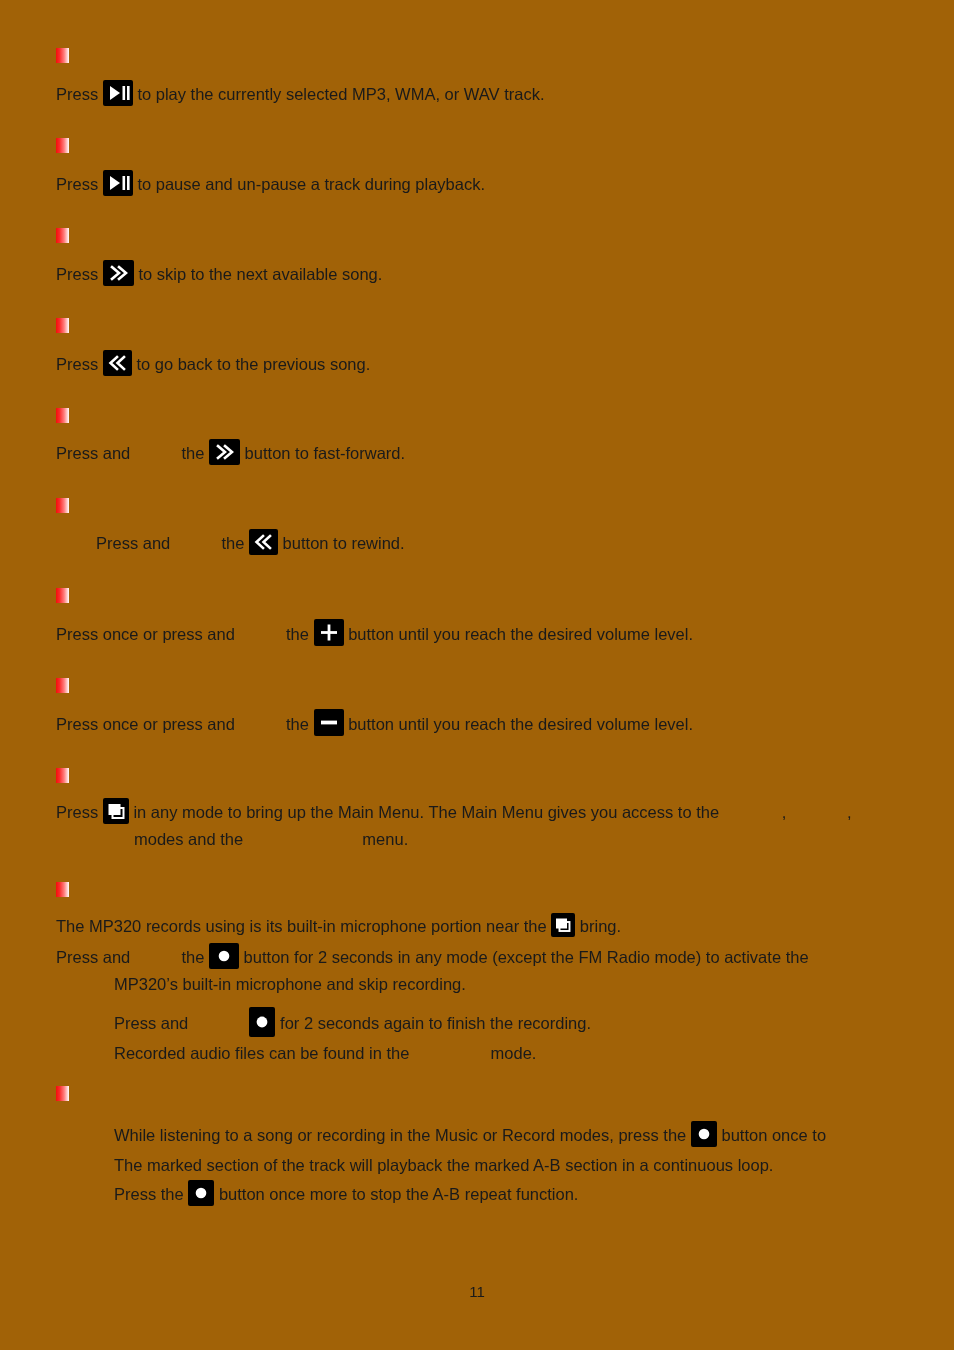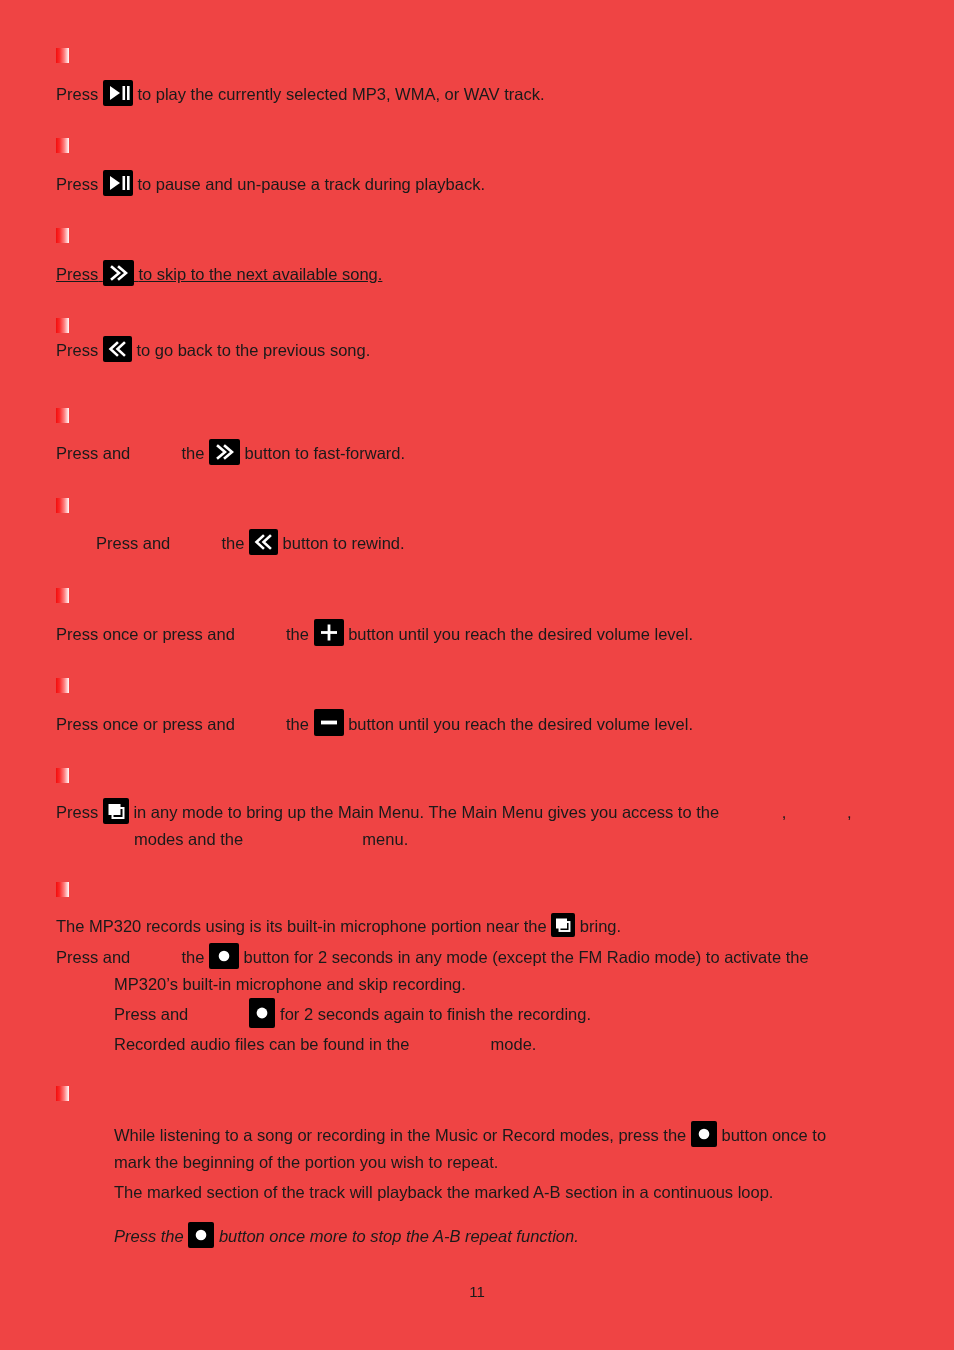--- a/index.html
+++ b/index.html
@@ -8,21 +8,21 @@
     background: #ffffff;
   }
   body {
     font-family: "Liberation Sans", sans-serif;
     color: #000000;
   }
   .page {
     position: relative;
     width: 954px;
     height: 1350px;
-    background: #ef4444;
+    background: #a16207;
     overflow: hidden;
   }
 
   
   .bullet {
     position: absolute;
     left: 56px;
     width: 13px;
     height: 15px;
     background: linear-gradient(to right, #f40d0d 0%, #fb2b2b 28%, #ff7b7b 62%, #ffffff 100%);
@@ -104,33 +104,33 @@
       <svg width="30" height="26" viewBox="0 0 30 26">
           <polygon points="7,6 17,13 7,20" fill="#ffffff"></polygon>
           <rect x="19.5" y="6" width="2.6" height="14" fill="#ffffff"></rect>
           <rect x="24" y="6" width="2.6" height="14" fill="#ffffff"></rect>
         </svg>
     </span>
     <span>to pause and un-pause a track during playback.</span>
   </div>
 
   <div class="bullet" style="top:228px;"></div>
-  <div class="para" style="left:56px; top:260px;text-decoration:underline;">
+  <div class="para" style="left:56px; top:260px;">
     <span>Press</span>
     <span class="btn next">
       <svg width="31" height="26" viewBox="0 0 31 26">
           <polyline points="9,7 16,13 9,19" stroke="#ffffff" stroke-width="2.6" fill="none" stroke-linecap="square"></polyline>
           <polyline points="16,7 23,13 16,19" stroke="#ffffff" stroke-width="2.6" fill="none" stroke-linecap="square"></polyline>
         </svg>
     </span>
     <span>to skip to the next available song.</span>
   </div>
 
   <div class="bullet" style="top:318px;"></div>
-  <div class="para" style="left:56px; top:336px;">
+  <div class="para" style="left:56px; top:350px;">
     <span>Press</span>
     <span class="btn prev">
       <svg width="29" height="26" viewBox="0 0 29 26">
           <polyline points="14,7 7.5,13 14,19" stroke="#ffffff" stroke-width="2.6" fill="none" stroke-linecap="square"></polyline>
           <polyline points="21,7 14.5,13 21,19" stroke="#ffffff" stroke-width="2.6" fill="none" stroke-linecap="square"></polyline>
         </svg>
     </span>
     <span>to go back to the previous song.</span>
   </div>
 
@@ -231,21 +231,21 @@
         <svg width="30" height="26" viewBox="0 0 30 26">
             <circle cx="15" cy="13" r="5.3" fill="#ffffff"></circle>
           </svg>
       </span>
       <span>button for 2 seconds in any mode (except the FM Radio mode) to activate the</span>
     </span>
     <span class="line" style="margin-left:58px;">
       <span>MP320’s built-in microphone and skip recording.</span>
     </span>
 
-    <span class="line" style="margin-left:58px; margin-top:0;">
+    <span class="line" style="margin-left:58px; margin-top:9px;">
       <span>Press and</span>
       <span class="blank" style="width:52px;"></span>
       <span class="btn rec tall">
         <svg width="26" height="30" viewBox="0 0 26 30">
             <circle cx="13" cy="15" r="5.4" fill="#ffffff"></circle>
           </svg>
       </span>
       <span>for 2 seconds again to finish the recording.</span>
     </span>
 
@@ -260,30 +260,27 @@
   <div class="para" style="left:114px; top:1121px;">
     <span class="line">
       <span>While listening to a song or recording in the Music or Record modes, press the</span>
       <span class="btn rec">
         <svg width="26" height="26" viewBox="0 0 26 26">
             <circle cx="13" cy="13" r="5.3" fill="#ffffff"></circle>
           </svg>
       </span>
       <span>button once to</span>
     </span>
-    <span class="line">
-      <span>mark the beginning of the portion you wish to repeat.</span>
-    </span>
 
 
     <span class="line" style="margin-top:3px;">
       <span>The marked section of the track will playback the marked A-B section in a continuous loop.</span>
     </span>
 
-    <span class="line" style="margin-top:16px;font-style:italic;">
+    <span class="line" style="margin-top:1px;">
       <span>Press the</span>
       <span class="btn rec">
         <svg width="26" height="26" viewBox="0 0 26 26">
             <circle cx="13" cy="13" r="5.3" fill="#ffffff"></circle>
           </svg>
       </span>
       <span>button once more to stop the A-B repeat function.</span>
     </span>
   </div>
 

